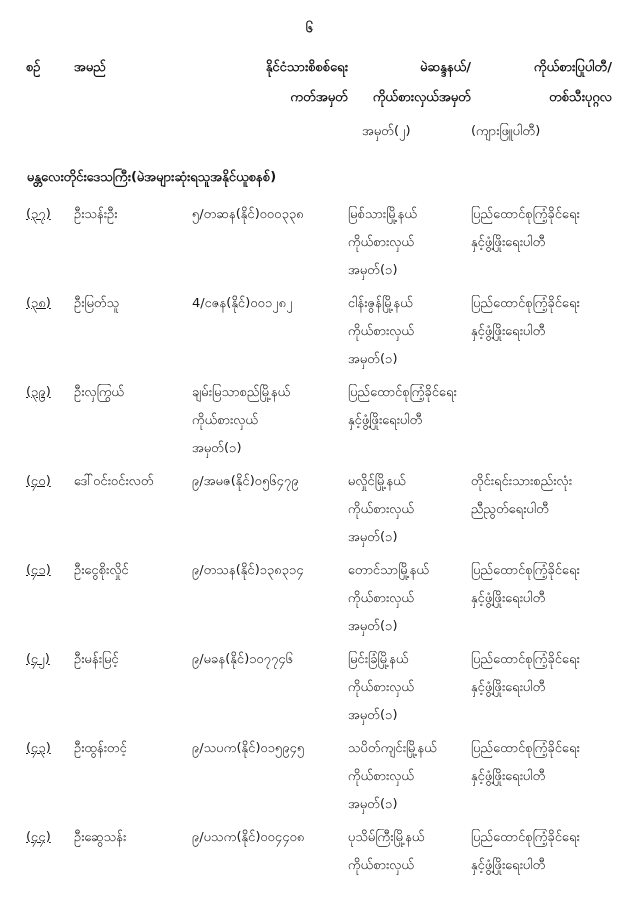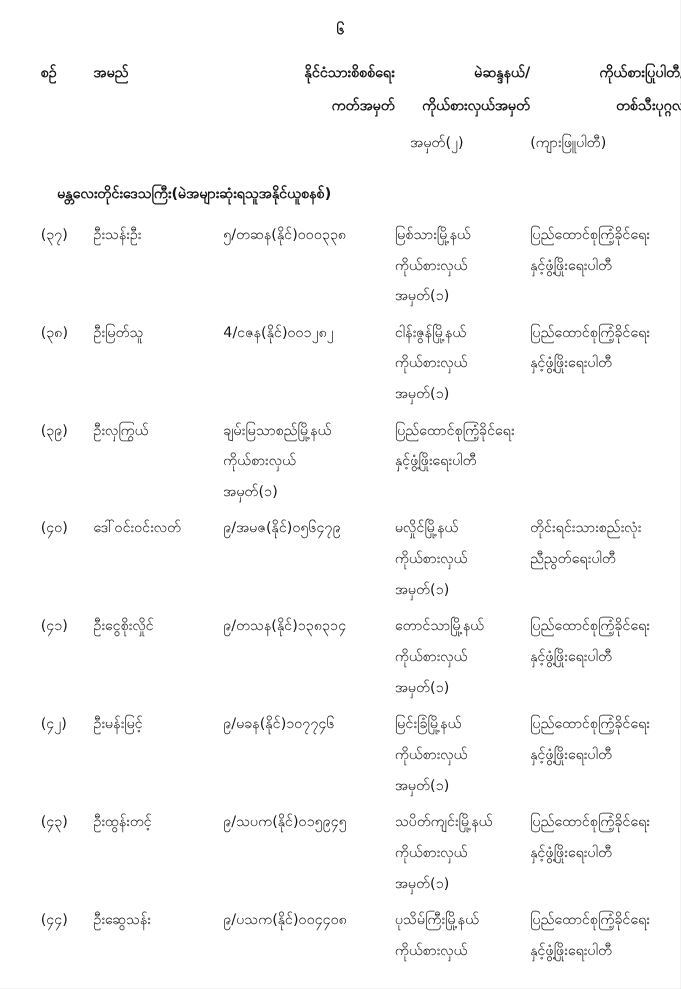--- a/index.html
+++ b/index.html
@@ -19,40 +19,40 @@
   .page-number {
     text-align: center;
     font-weight: bold;
     font-size: 13px;
     line-height: 20px;
     margin-bottom: 14px;
   }
   .grid {
     display: grid;
     grid-template-columns: 48px 118px 156px 123px 141px;
-    padding-left: 37px;
+    padding-left: 26px;
     box-sizing: border-box;
   }
   .cell { line-height: 28px; }
   .hdr .cell { font-weight: bold; line-height: 30px; }
   .hdr .c-center { text-align: right; }
   .hdr .c-no, .hdr .c-name { text-align: left; }
   .carryover { margin-top: 8px; }
   .carryover .cell { line-height: 22px; }
   .carryover .c-cons { padding-left: 14px; }
   .section-title {
-    padding-left: 52px;
+    padding-left: 27px;
     font-weight: bold;
     line-height: 22px;
     margin-top: 24px;
   }
   .rows-wrap { margin-top: 12px; }
   .row { margin-bottom: 5px; }
   .row .cell { line-height: 28px; vertical-align: top; }
-  .row .c-no { padding-right: 4px; }
+  .row .c-no { padding-right: 4px; text-decoration: underline; }
   .row .c-nrc { letter-spacing: 0; }
   .line { display: block; }
 </style>
 </head>
 <body>
 
 <div class="page">
 
   <div class="page-number">၆</div>
 

